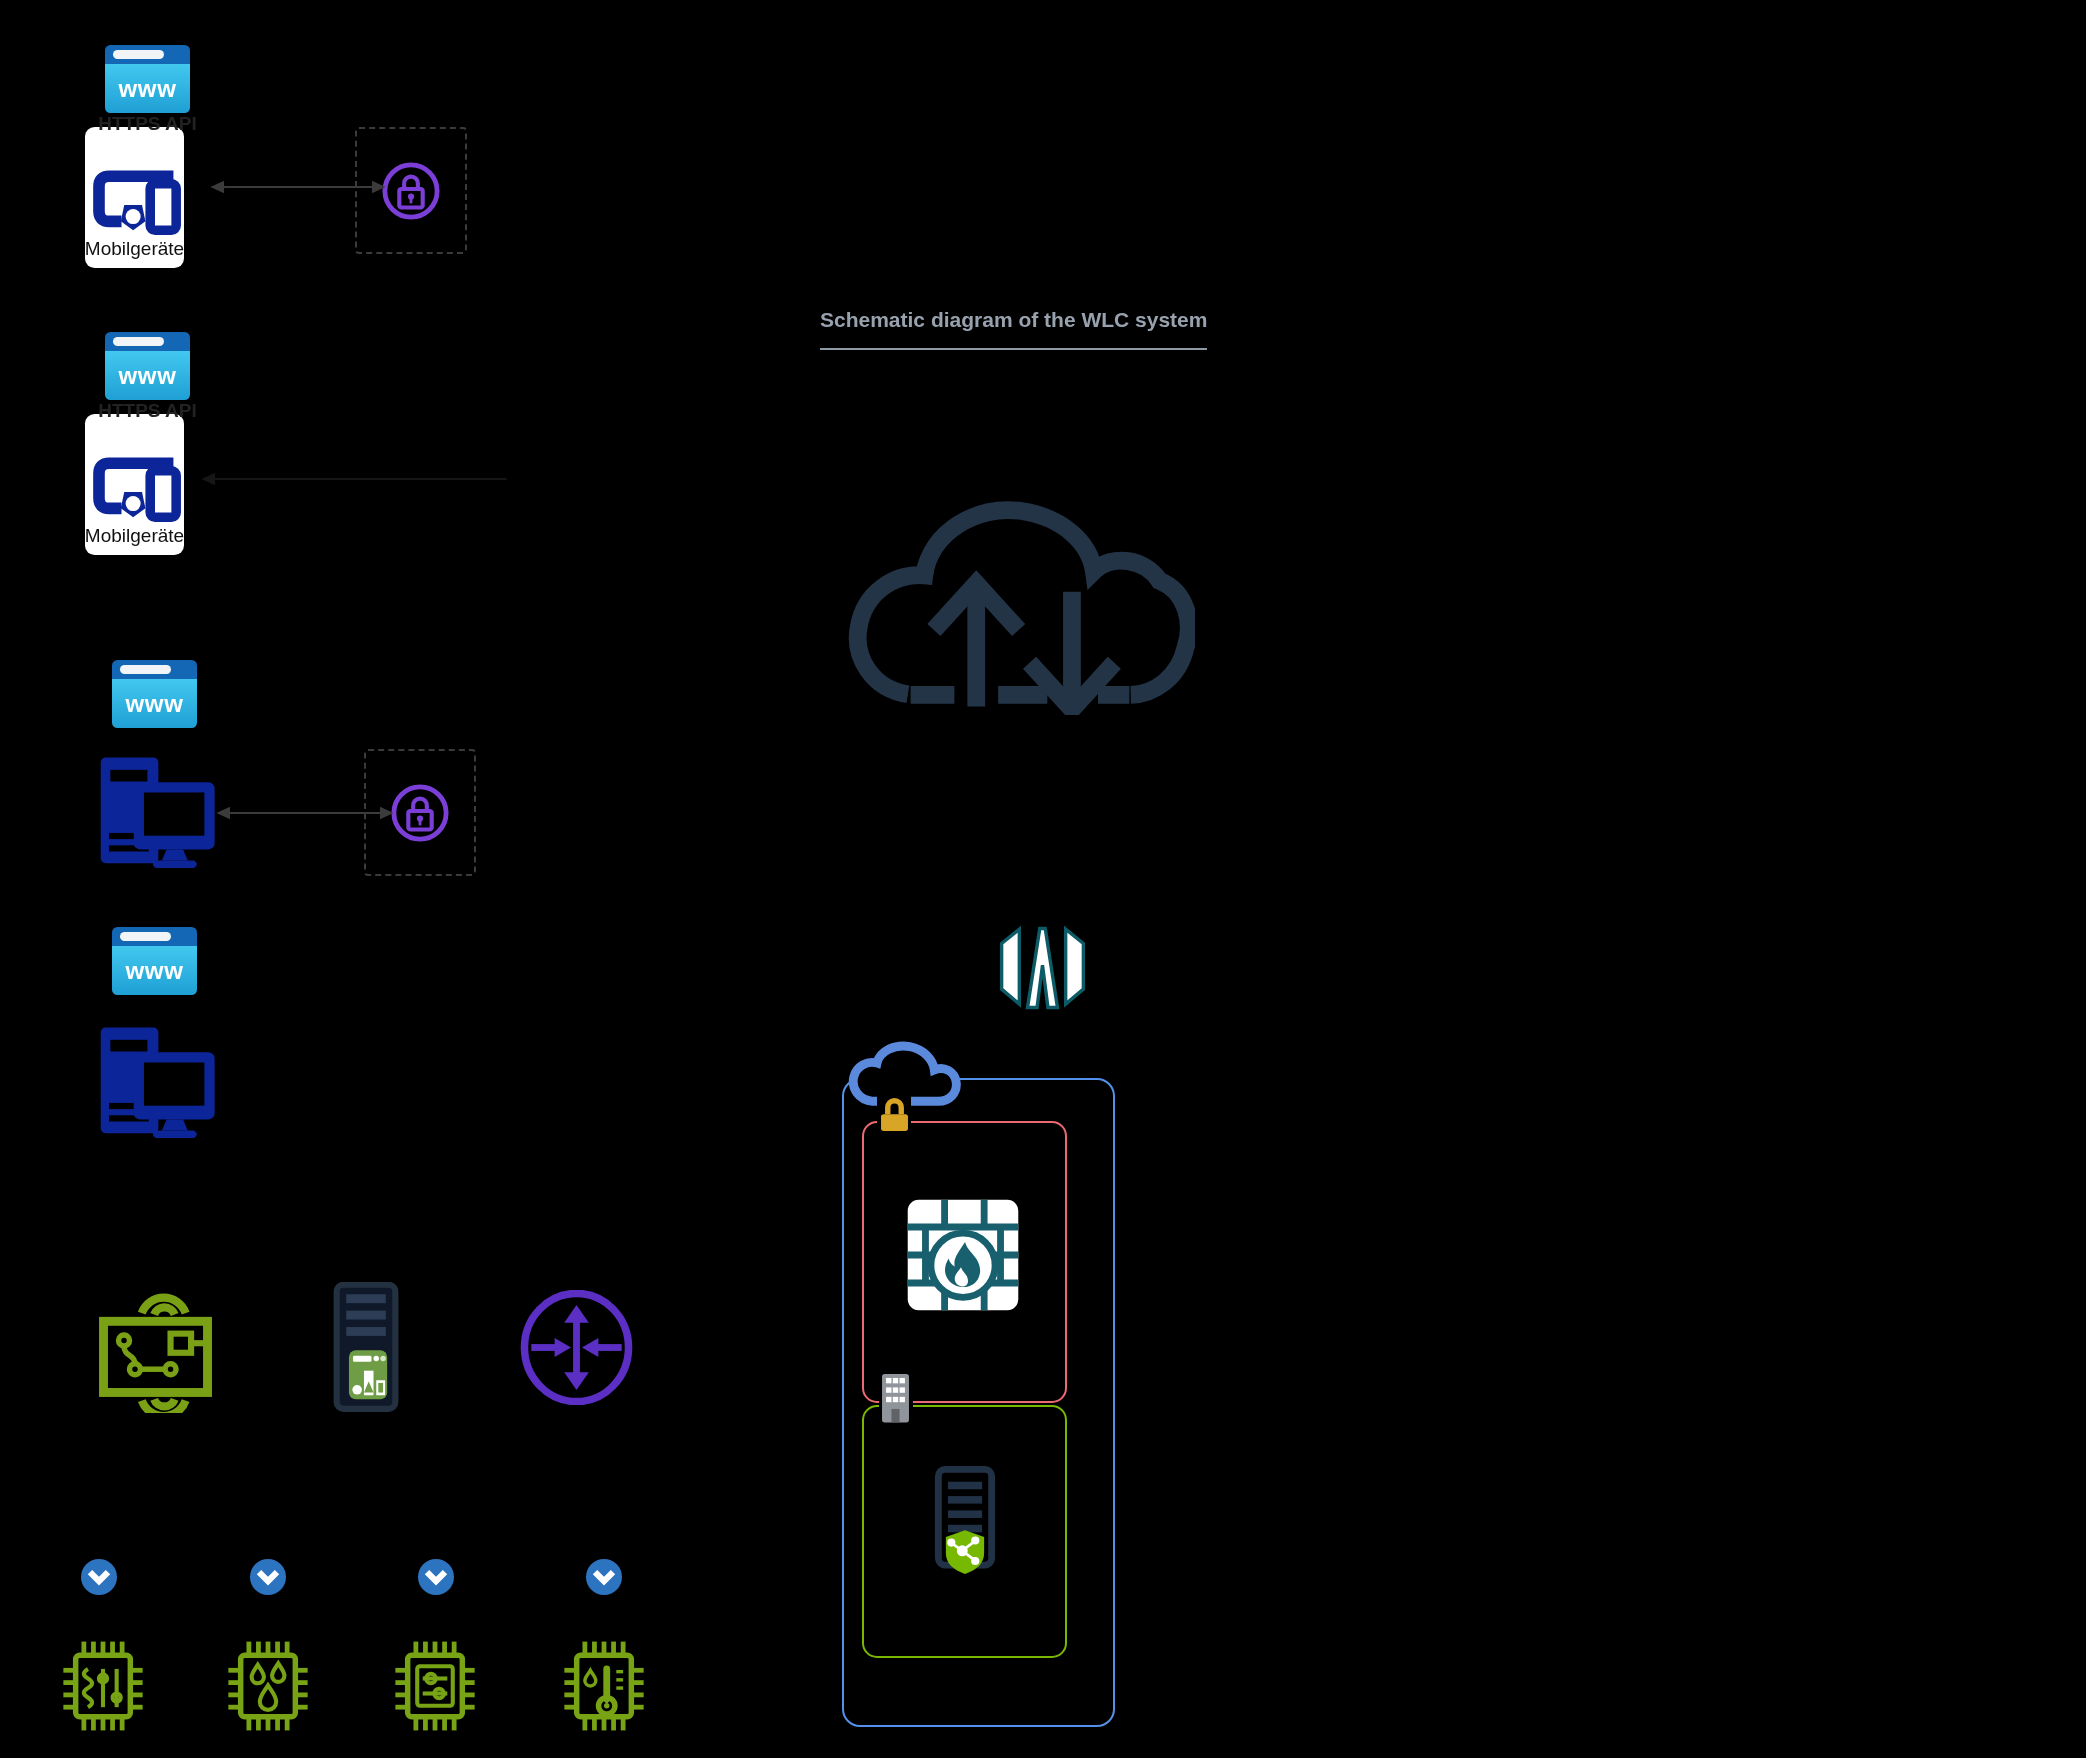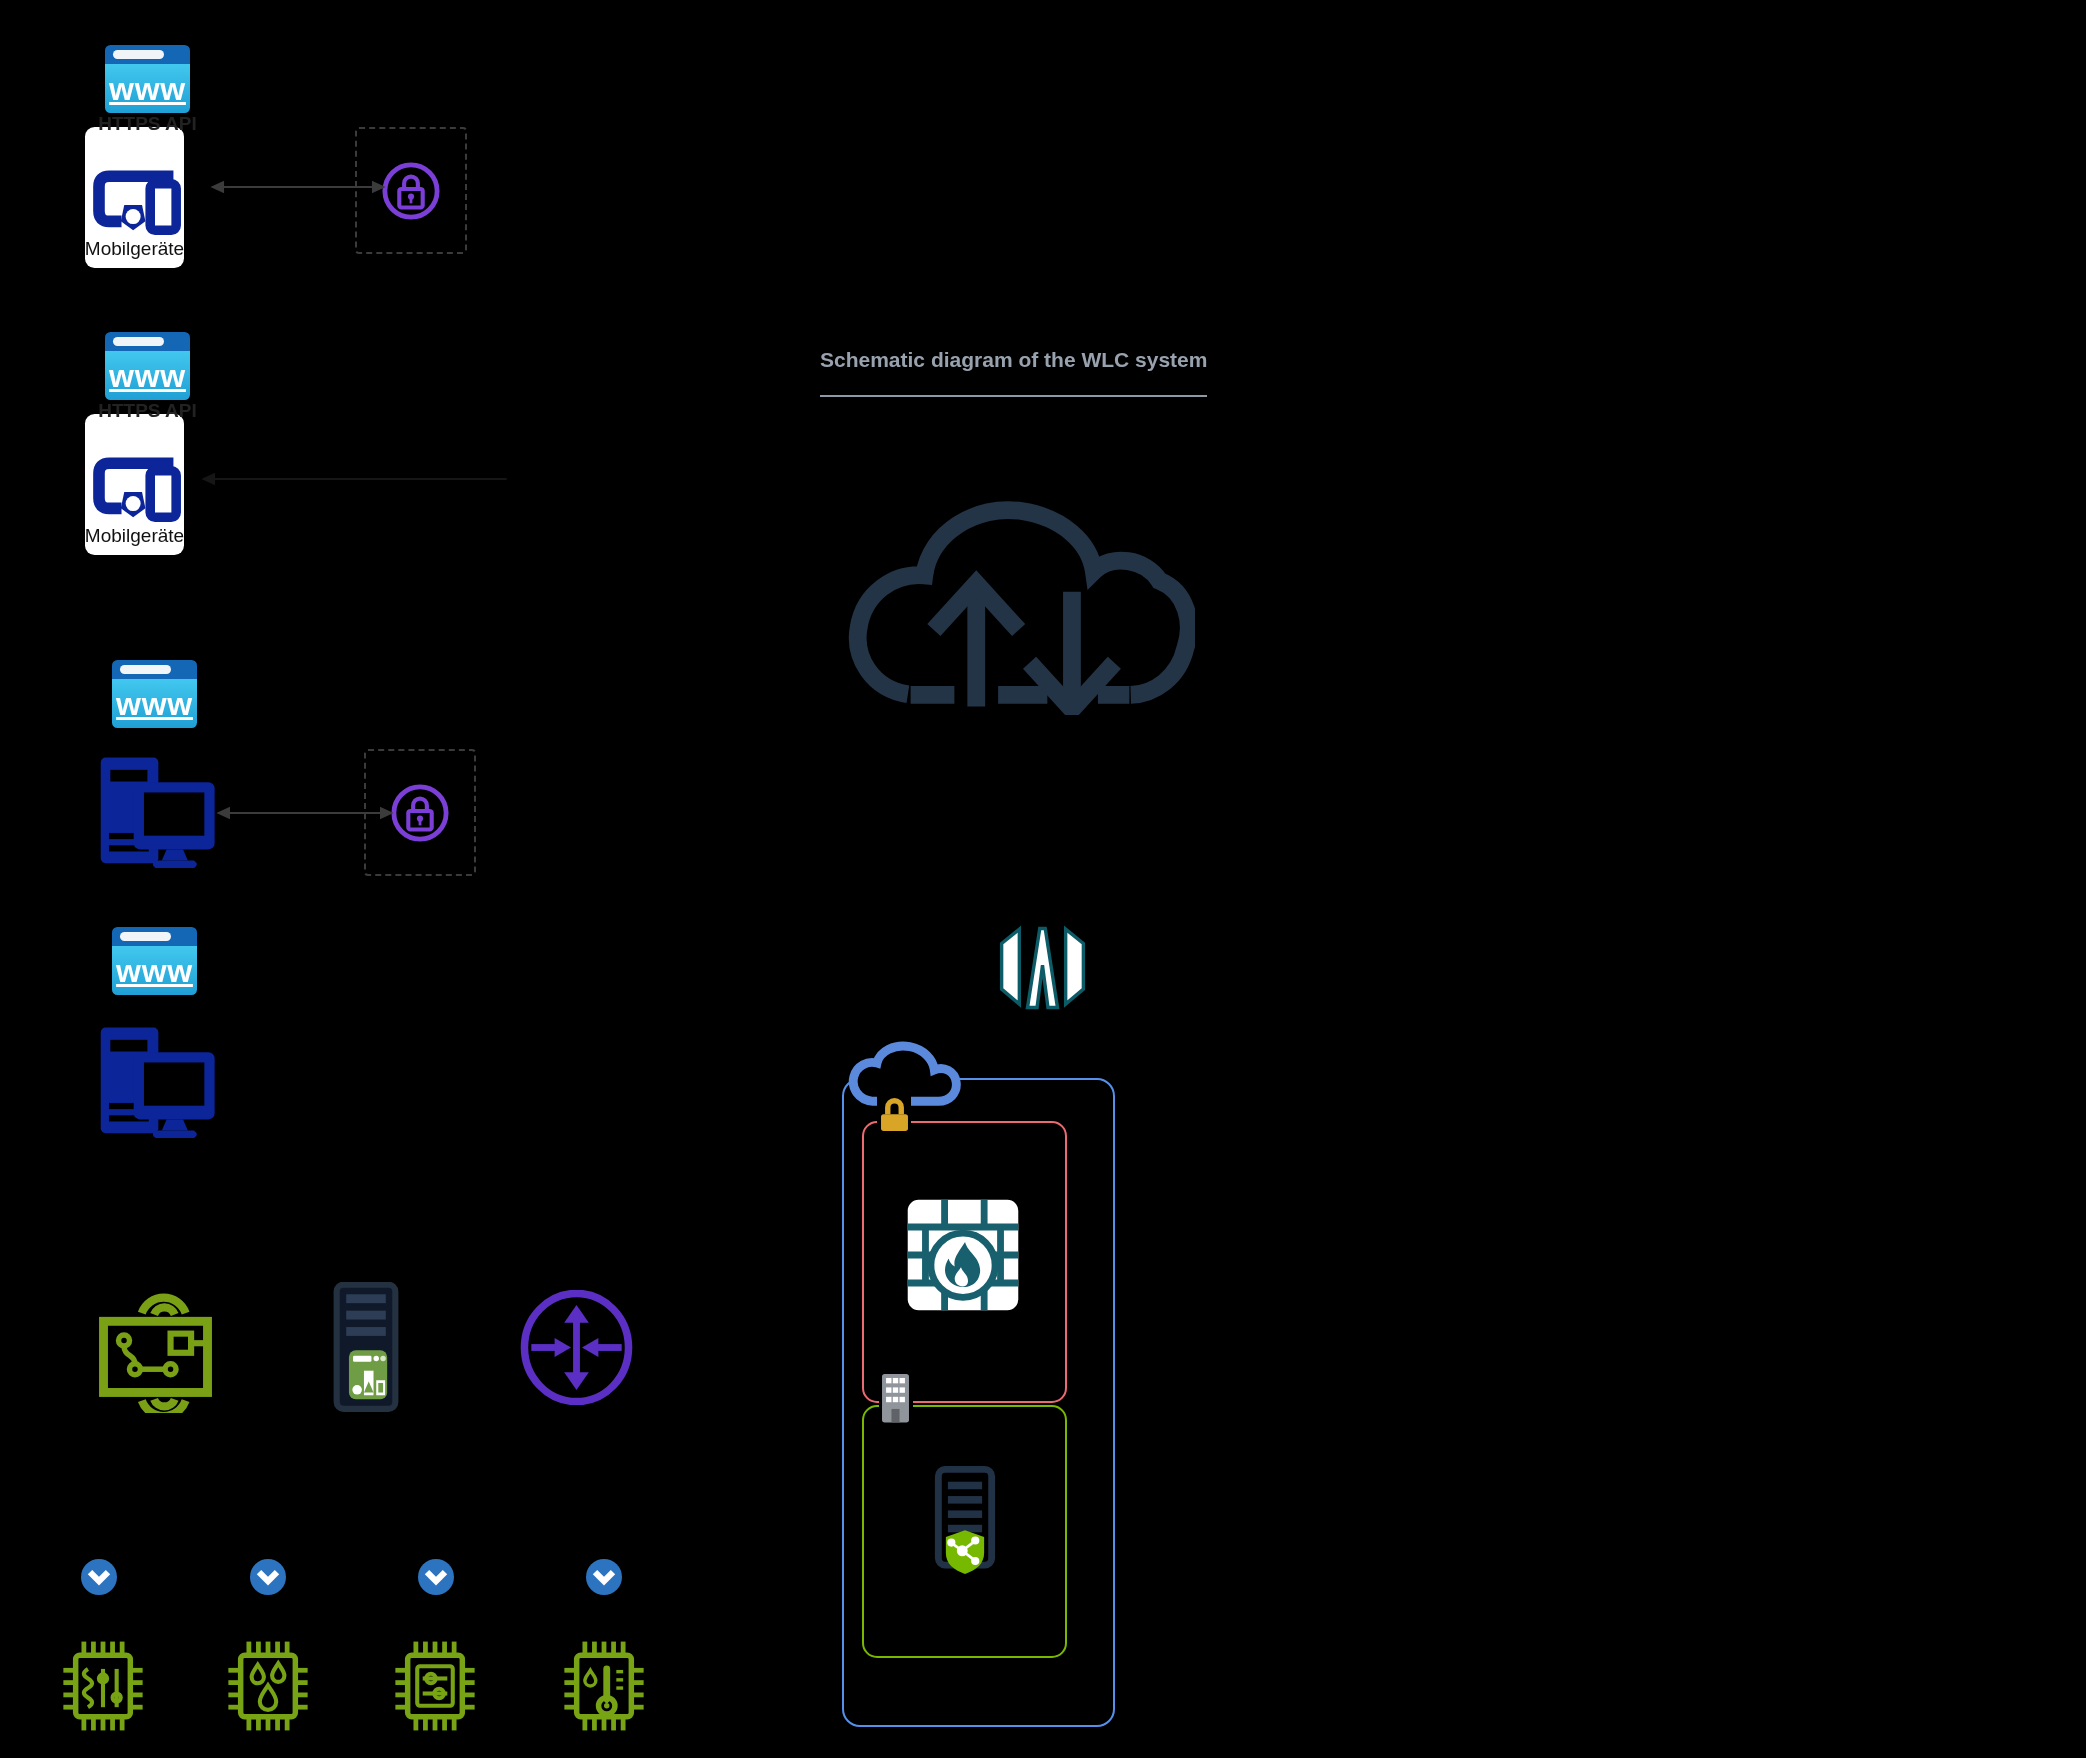--- a/index.html
+++ b/index.html
@@ -5,37 +5,37 @@
   html,body{margin:0;padding:0;background:#000;}
   #canvas{position:relative;width:2087px;height:1759px;background:#000;overflow:hidden;
           font-family:"Liberation Sans",sans-serif;}
   .abs{position:absolute;}
 
   
   .www-icon{width:85px;height:68px;border-radius:5.5px;overflow:hidden;display:flex;flex-direction:column;}
   .www-top{height:19px;background:#1467b4;display:flex;align-items:center;padding-left:8.2px;}
   .www-slot{width:51px;height:9px;background:#f2f5f7;border-radius:4.8px;}
   .www-body{flex:1;background:linear-gradient(#42c8ef,#1f9fd4);display:flex;align-items:center;justify-content:center;}
-  .www-text{color:#fff;font-weight:bold;font-size:32px;line-height:1;letter-spacing:0.7px;text-decoration:underline;}
+  .www-text{color:#fff;font-weight:bold;font-size:24px;line-height:1;letter-spacing:0.7px;}
 
   
   .api-label{width:153px;text-align:center;font-size:19px;font-weight:bold;color:#222;z-index:3;}
 
   
   .client-card{width:99px;height:141px;background:#fff;border-radius:9.6px;z-index:2;
                display:flex;flex-direction:column;align-items:center;justify-content:flex-end;
                padding-bottom:8.2px;box-sizing:border-box;}
   .client-card .card-label{font-size:19px;color:#111;}
 
   
   .dashed-box{width:112px;height:127px;border:2.1px dashed #3b3b3b;border-radius:4.1px;
               display:flex;align-items:center;justify-content:center;box-sizing:border-box;}
 
   .title-wrap span{display:inline-block;color:#98a2ae;font-size:21px;font-weight:bold;
-                   padding-bottom:23px;border-bottom:2.1px solid #8e99a6;margin-top:40px;}
+                   padding-bottom:16px;border-bottom:2.1px solid #8e99a6;}
 
   .zone-blue{width:273px;height:649px;border:2.7px solid #5591ea;border-radius:18px;box-sizing:border-box;}
   .zone-red{width:205px;height:282px;border:2.1px solid #ec6a72;border-radius:15px;box-sizing:border-box;}
   .zone-green{width:205px;height:253px;border:2.1px solid #7ab800;border-radius:15px;box-sizing:border-box;}
   .mask{background:#000;}
 
   .chev{width:36px;height:36px;border-radius:50%;background:#2d74c0;display:flex;align-items:center;justify-content:center;}
 </style>
 </head>
 <body>

